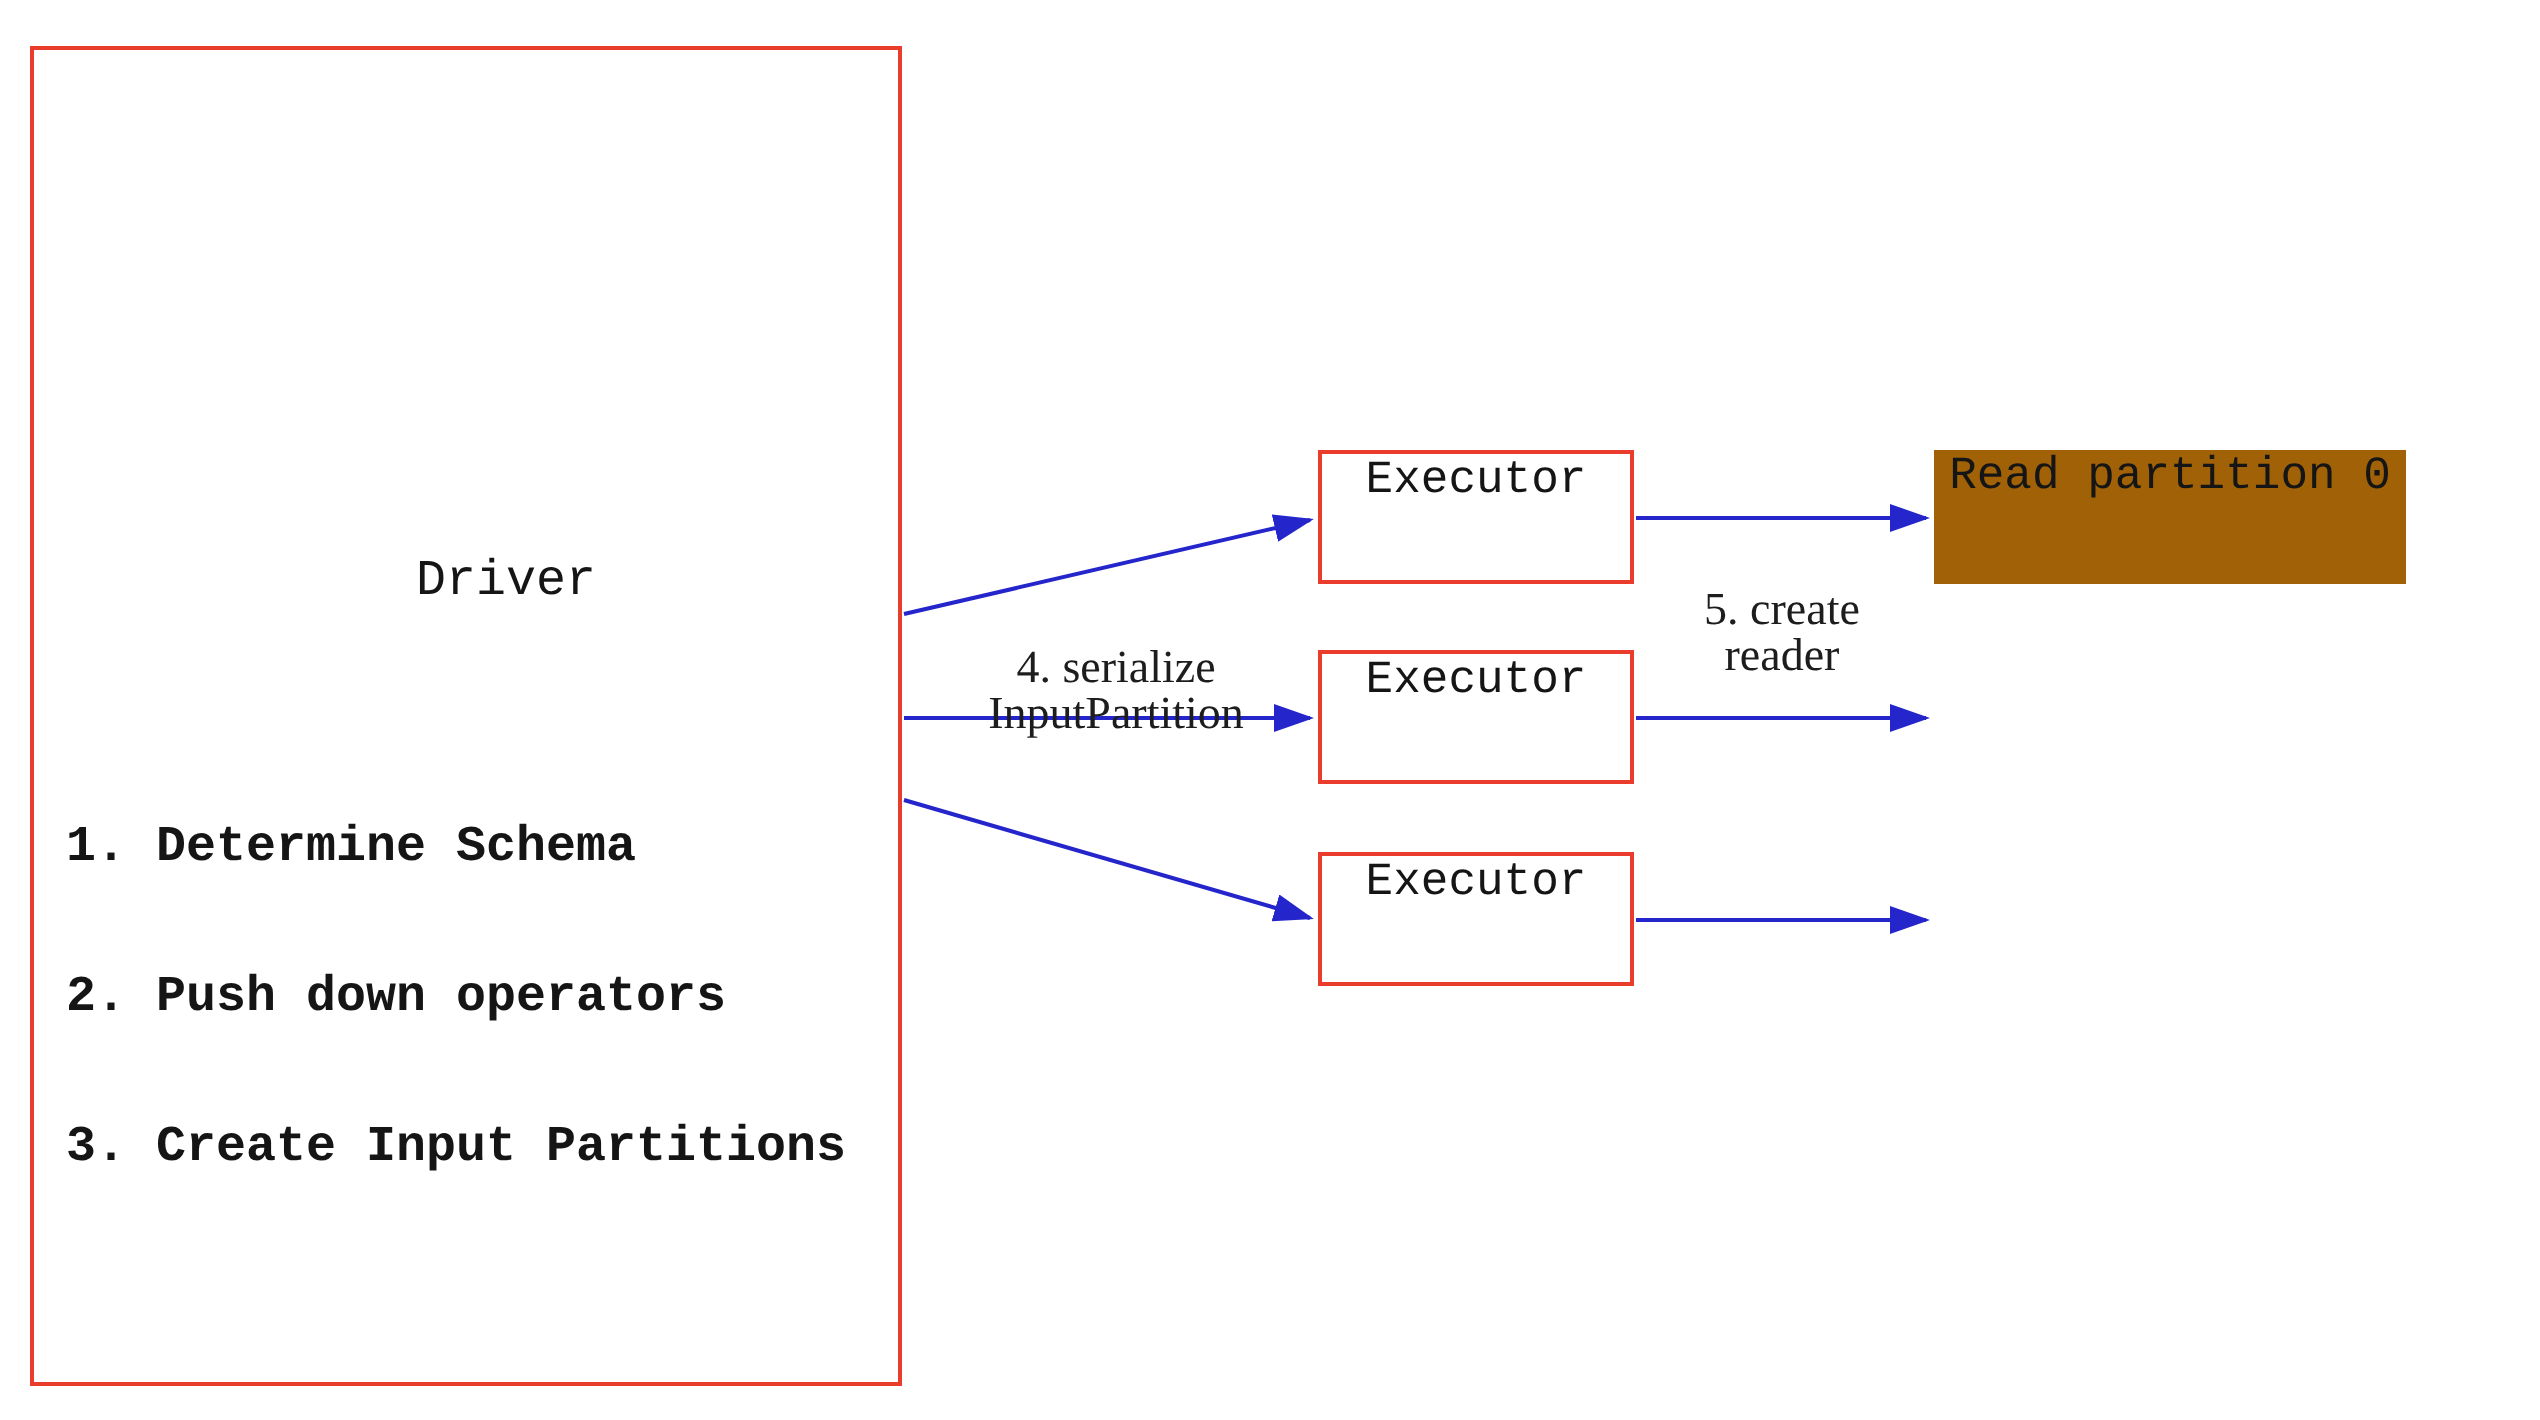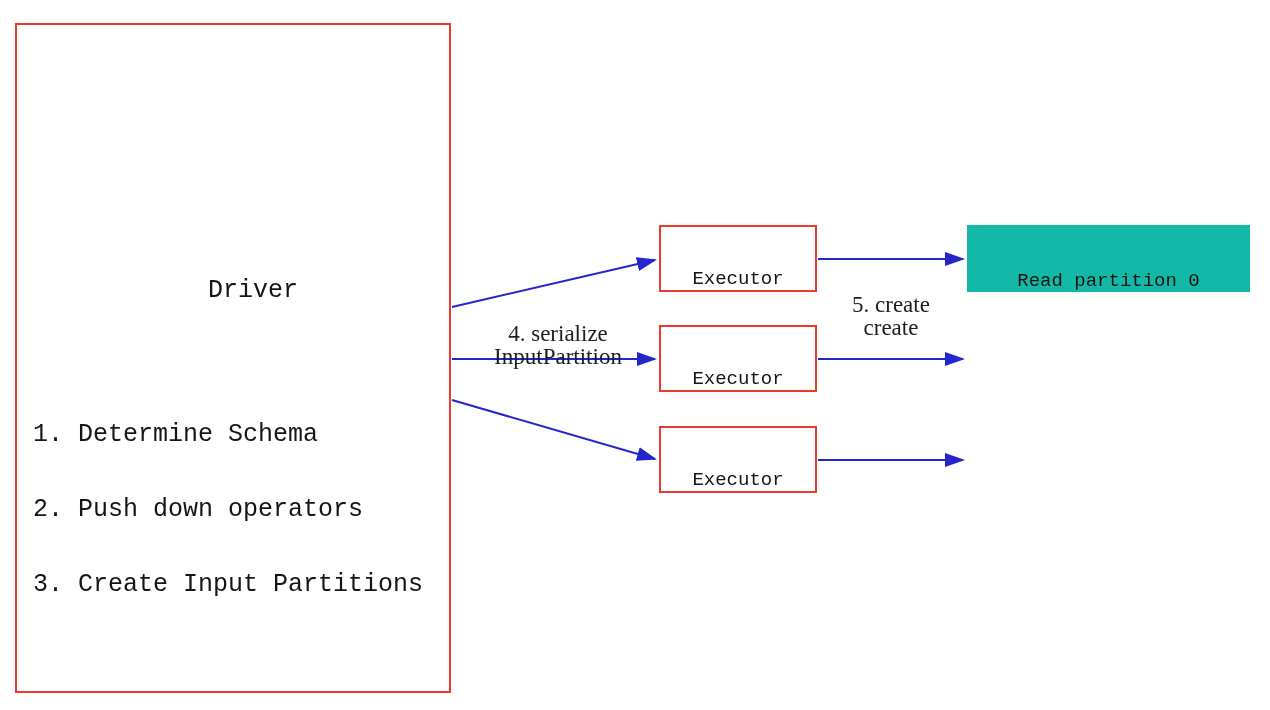--- a/index.html
+++ b/index.html
@@ -25,41 +25,42 @@
     position: absolute;
     left: 15px; top: 278px; width: 436px;
     text-align: center;
     font-size: 25px;
     line-height: 26px;
     white-space: pre;
     padding-left: 40px;
   }
   .driver-steps {
     position: absolute;
-    left: 33px; top: 372px;
+    left: 33px; top: 361px;
     font-size: 25px;
     line-height: 25px;
     white-space: pre;
+    font-weight: bold;
   }
   .node {
     position: absolute;
     display: flex;
-    align-items: flex-end;
+    align-items: flex-start;
     justify-content: center;
-    font-size: 19px;
+    font-size: 23px;
     white-space: pre;
   }
   .executor {
     left: 659px; width: 158px; height: 67px;
     border: 2px solid #e93c2d;
     background: #ffffff;
   }
   .partition {
-    left: 967px; width: 283px; height: 67px;
-    background: #14b8a6;
+    left: 967px; width: 236px; height: 67px;
+    background: #a16207;
   }
   .row-0 { top: 225px; }
   .row-1 { top: 325px; }
   .row-2 { top: 426px; }
   .edge-label {
     position: absolute;
     font-family: "Liberation Serif", serif;
     font-size: 23px;
     line-height: 23px;
     text-align: center;
@@ -117,16 +118,16 @@
   <div class="node partition row-0">
     <span>Read partition 0</span>
   </div>
 
   <div class="edge-label label-serialize">
     <div>4. serialize</div>
     <div>InputPartition</div>
   </div>
   <div class="edge-label label-reader">
     <div>5. create</div>
-    <div>create</div>
+    <div>reader</div>
   </div>
 
 </div>
 
 </body></html>

